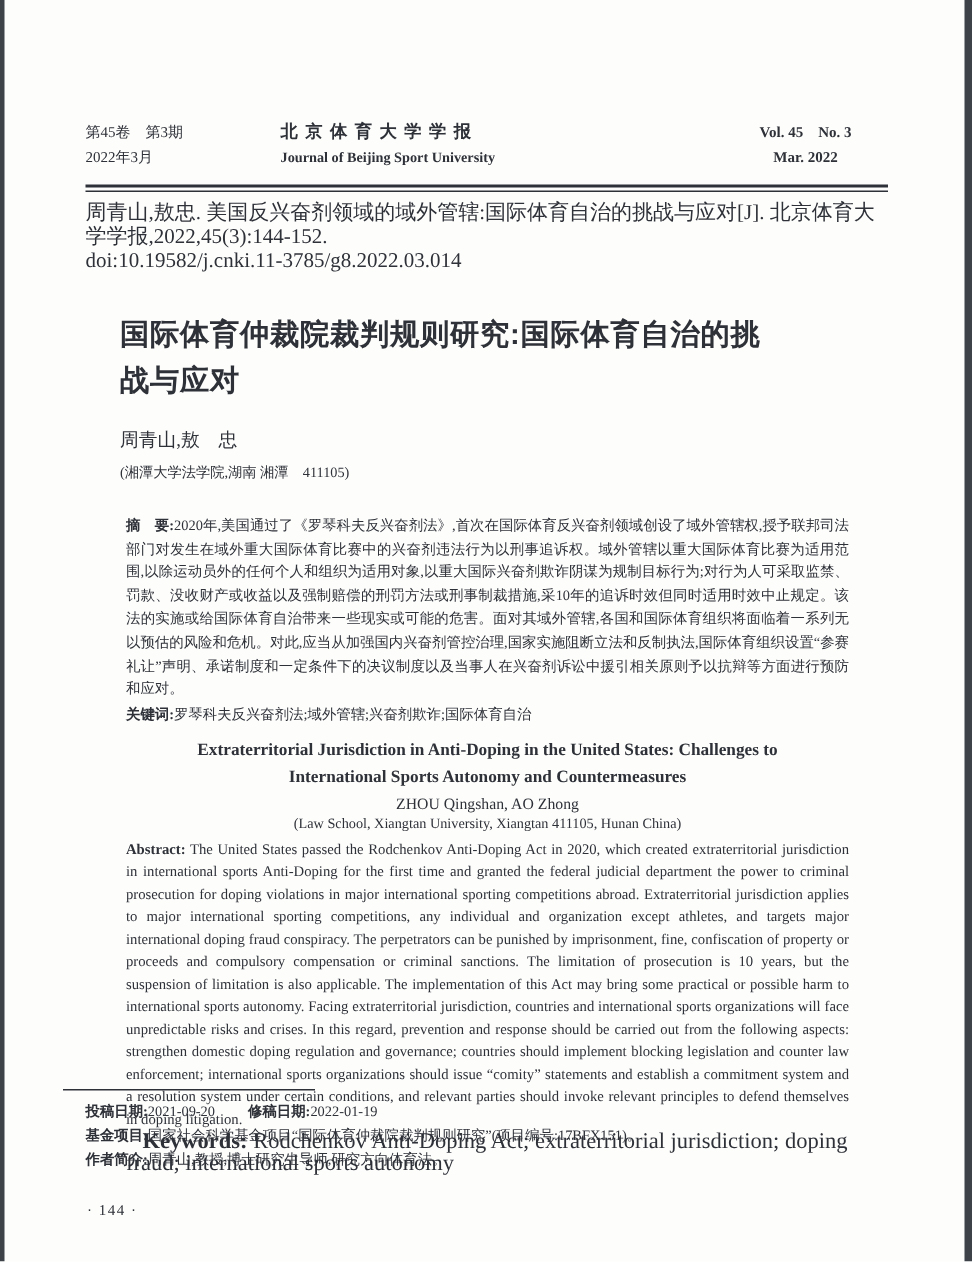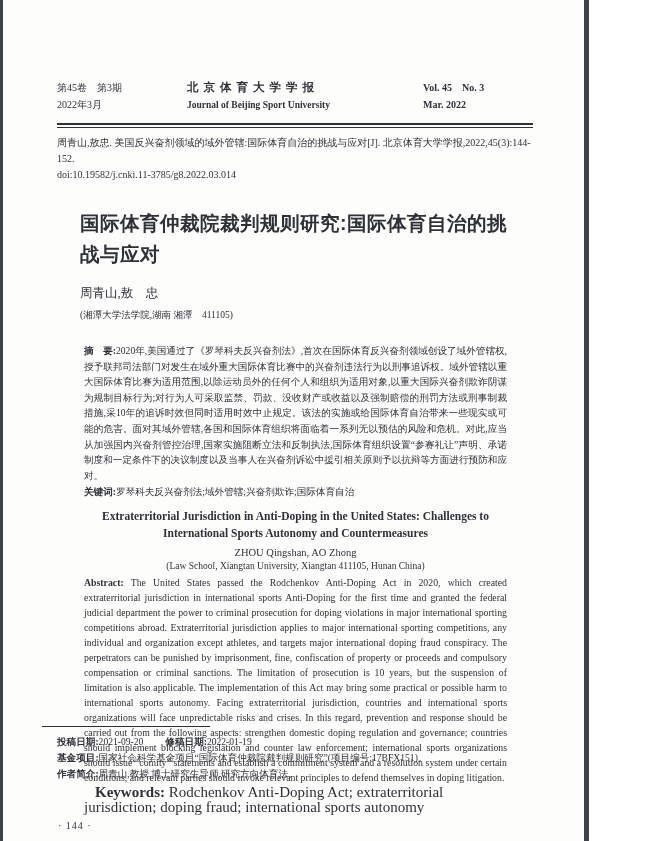--- a/index.html
+++ b/index.html
@@ -4,58 +4,58 @@
 <style>
   * { margin: 0; padding: 0; box-sizing: border-box; }
   html, body { width: 648px; height: 841px; }
   body {
     font-family: "Liberation Serif", serif;
     background: #ffffff;
     color: #2e3138;
   }
   .page {
     position: relative;
-    width: 589px; height: 841px;
+    width: 648px; height: 841px;
     background: #fdfdfc;
     overflow: hidden;
   }
   .edge { position: absolute; top: 0; height: 100%; background: #3d4249; }
   .edge-left  { left: 0; width: 3px; }
   .edge-right { right: 0; width: 5px; }
 
   .content {
     position: absolute;
     left: 57px; right: 56px; top: 80px;
   }
 
   
   .jheader { font-size: 10px; }
   .jh-row { display: flex; justify-content: space-between; align-items: baseline; height: 18px; }
   .jh-left  { width: 130px; text-align: left; }
   .jh-center{ flex: 1; text-align: left; }
-  .jh-right { width: 110px; text-align: left; }
+  .jh-right { width: 110px; text-align: center; }
   .jtitle-cn { font-size: 11.5px; font-weight: 600; letter-spacing: 5px; }
   .jtitle-en { font-size: 9.5px; font-weight: bold; }
   .jh-vol, .jh-date-en { font-weight: 600; }
   .double-rule {
     margin-top: 7px;
     height: 5px;
     border-top: 2px solid #2e3138;
     border-bottom: 1.2px solid #2e3138;
   }
 
   
   .section-heading {
     margin-top: 9px;
     font-family: "Liberation Sans", sans-serif;
     font-weight: bold;
     font-size: 14.5px;
     letter-spacing: 1px;
   }
-  .citation { margin-top: 7px; font-size: 10px; line-height: 16px; }
+  .citation { margin-top: 7px; font-size: 14px; line-height: 16px; }
 
   
   .title-cn {
     margin: 25px 0 0 23px;
     max-width: 438px;
     font-family: "Liberation Sans", sans-serif;
     font-weight: bold;
     font-size: 19.5px;
     line-height: 31px;
     letter-spacing: 0.5px;
@@ -96,21 +96,21 @@
     position: absolute;
     left: 42px; right: 56px; top: 726px;
     font-size: 9.6px; line-height: 16px;
   }
   .footnote-rule { width: 168px; border-top: 1.2px solid #2e3138; margin-bottom: 7px; }
   .fn-line { margin-left: 15px; }
   .fn-gap { display: inline-block; width: 22px; }
 
   .page-number {
     position: absolute;
-    left: 58px; top: 820px;
+    left: 58px; top: 802px;
     font-size: 10px;
     letter-spacing: 1px;
   }
 </style>
 </head>
 <body>
 
 <div class="page">
   <div class="edge edge-left"></div>
   <div class="edge edge-right"></div>

